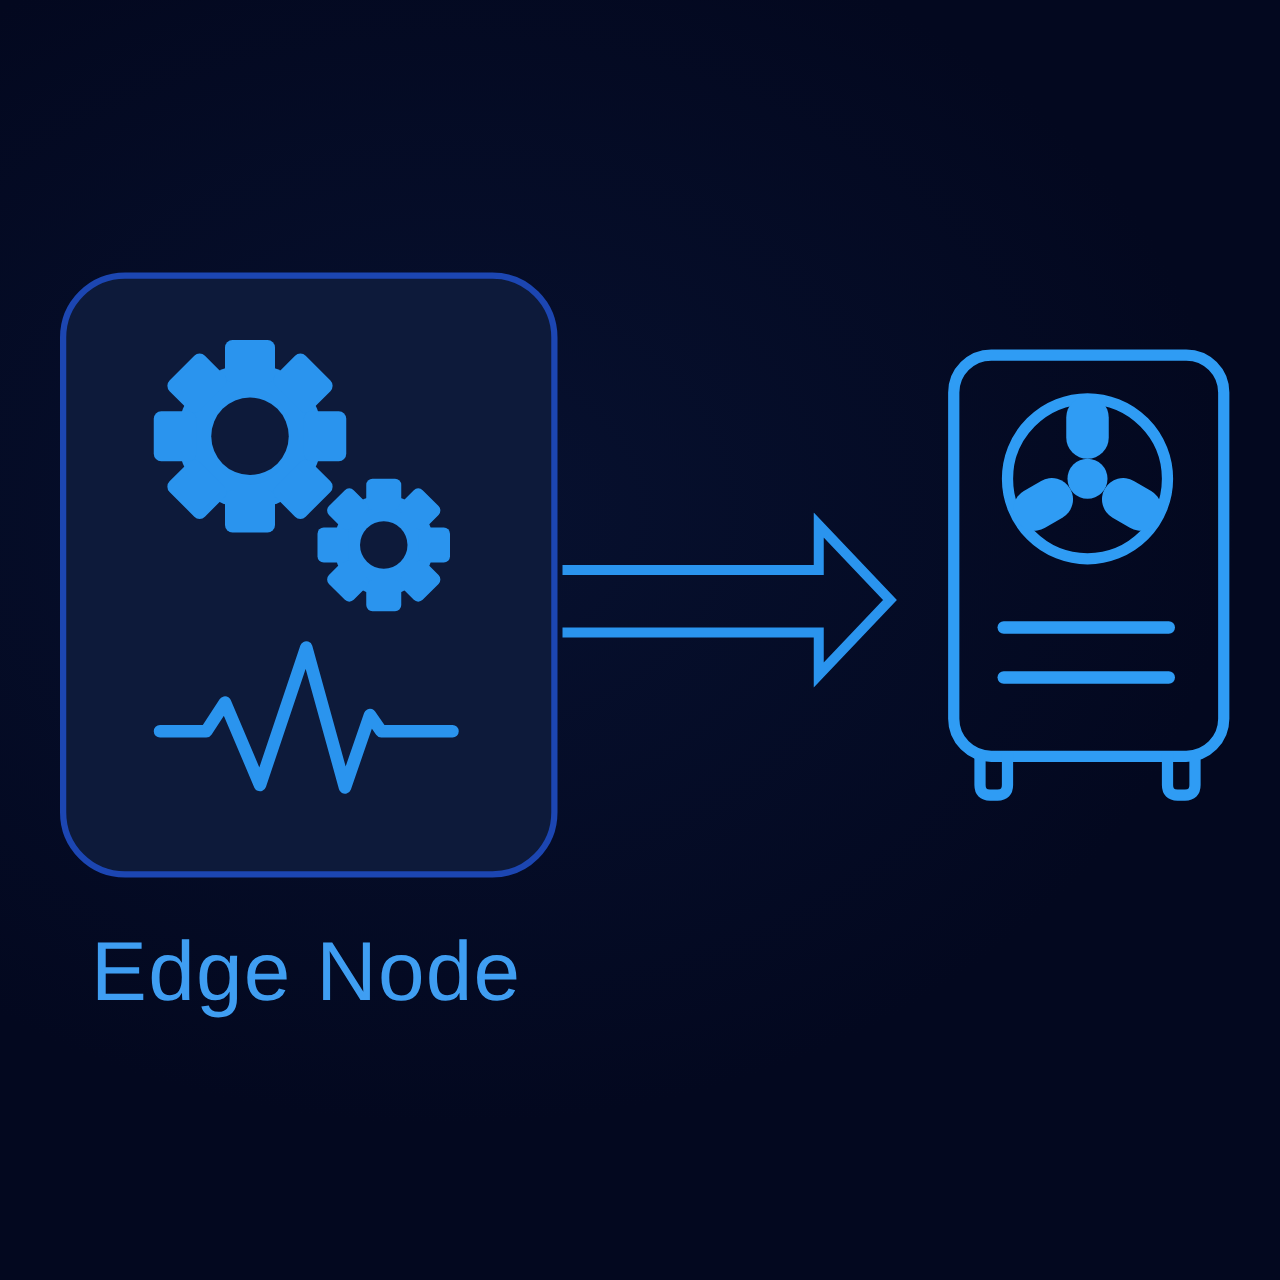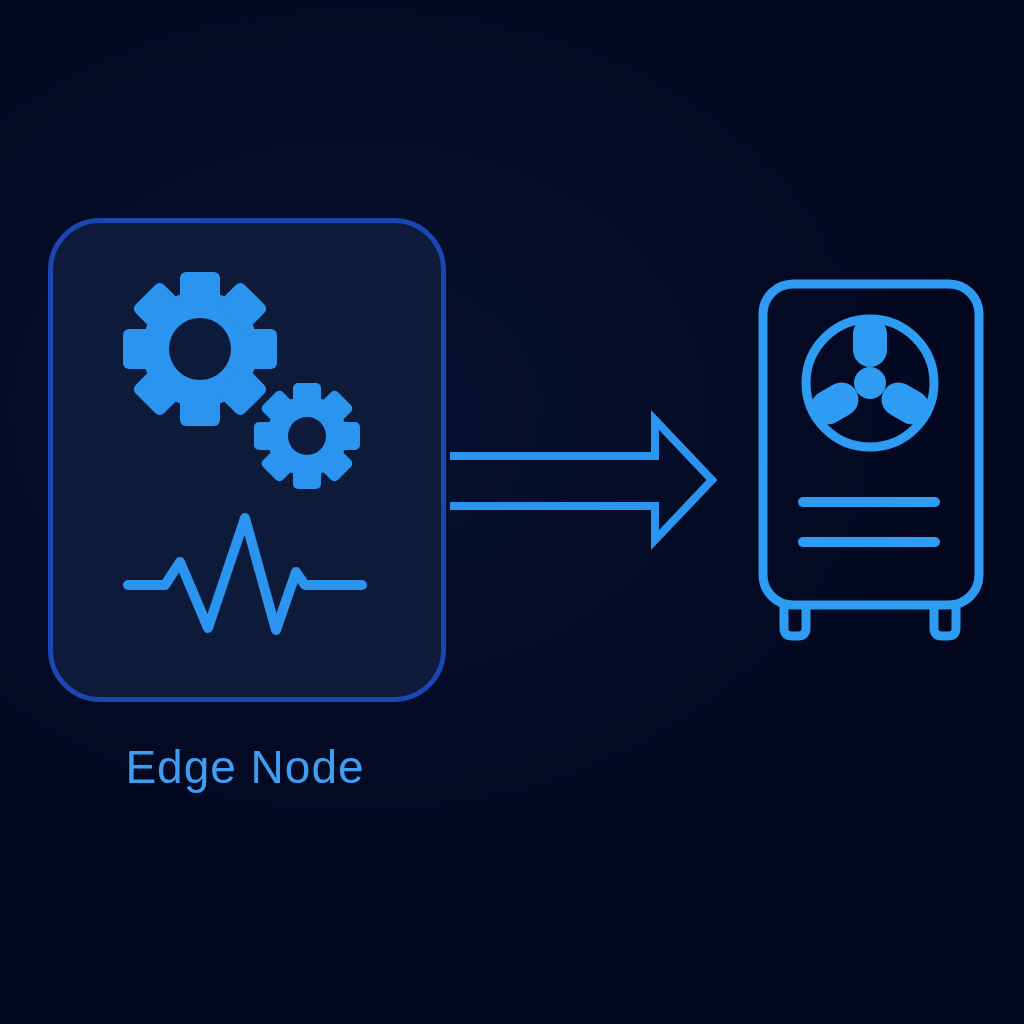--- a/index.html
+++ b/index.html
@@ -26,21 +26,21 @@
   .fill-bright{fill:var(--accent-bright);}
   .label{
     position:absolute;
     color:var(--text);
     text-align:center;
     font-weight:400;
     letter-spacing:1px;
     line-height:1;
     user-select:none;
   }
-  .edge-node-label{left:30px;top:744px;width:430px;font-size:46px;}
+  .edge-node-label{left:30px;top:744px;width:430px;font-size:67px;}
   .inverter-label{left:735px;top:696px;width:270px;font-size:59px;}
 </style>
 </head>
 <body>
 
 <div class="canvas">
 
   <div class="edge-node-box">
     <svg width="398" height="484" viewBox="0 0 398 484">
 

